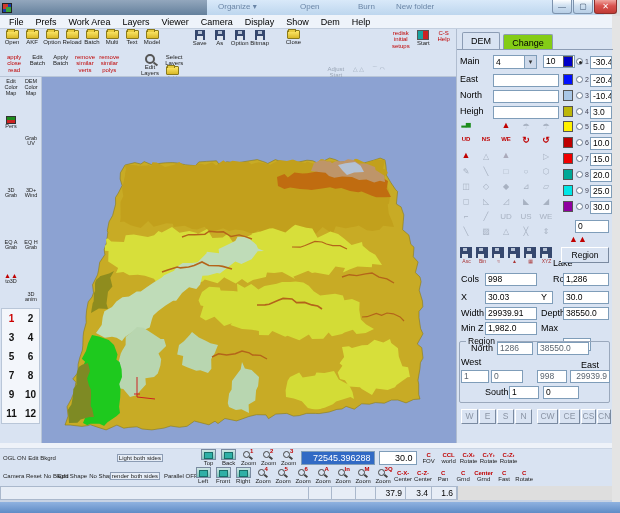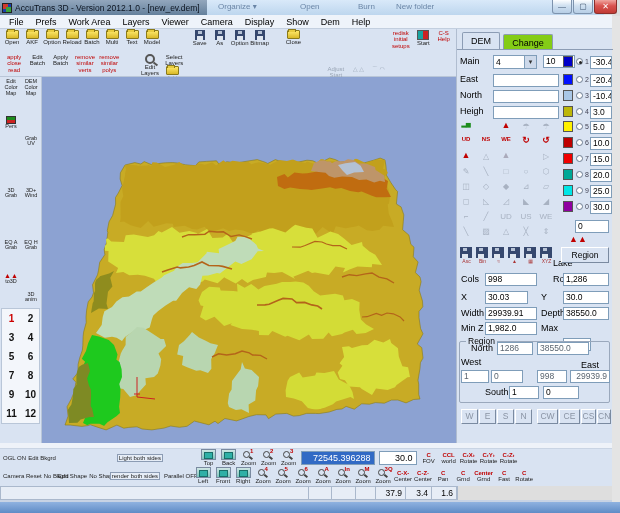--- a/index.html
+++ b/index.html
@@ -139,21 +139,20 @@
     </div>
   <div class="winbtn" style="left:552px;width:20px">—</div>
   <div class="winbtn" style="left:573px;width:20px">▢</div>
   <div class="winbtn close" style="left:594px;width:23px">✕</div>
 </div>
 <div class="right-edge"></div>
 <div class="task-strip"></div>
 
 <div class="title-strip">
   <div class="app-ico"></div>
-  <div class="title-text">AccuTrans 3D - Version 2012.1.0 - [new_ev.dem]</div>
 </div>
 
 <div class="menubar" id="menubar">
     <div class="menu-item">File</div>
     <div class="menu-item">Prefs</div>
     <div class="menu-item">Work Area</div>
     <div class="menu-item">Layers</div>
     <div class="menu-item">Viewer</div>
     <div class="menu-item">Camera</div>
     <div class="menu-item">Display</div>
@@ -535,21 +534,21 @@
     </div>
     <div class="saveico" style="left: 83px; top: 218px;">
       <div class="ic-floppy" style="width: 12px; height: 11px;"></div>
       <div style="font-size: 5px; text-align: center; color: rgb(170, 51, 51);">XYZ</div>
     </div>
     <div class="rp-label" style="left: 4px; top: 245px;">Cols</div>
     <div class="fld" style="left: 28px; top: 244px; width: 52px;">998</div>
     <div class="rp-label" style="left: 96px; top: 245px;">Rows</div>
     <div class="fld" style="left: 106px; top: 244px; width: 46px;">1,286</div>
     <div class="rp-label" style="left: 4px; top: 263px;">X</div>
-    <div class="fld" style="left: 28px; top: 262px; width: 43px;">30.03</div>
+    <div class="fld" style="left: 28px; top: 262px; width: 68px;">30.03</div>
     <div class="rp-label" style="left: 84px; top: 263px;">Y</div>
     <div class="fld" style="left: 106px; top: 262px; width: 46px;">30.0</div>
     <div class="rp-label" style="left: 4px; top: 279px;">Width</div>
     <div class="fld" style="left: 28px; top: 278px; width: 52px;">29939.91</div>
     <div class="rp-label" style="left: 84px; top: 279px;">Depth</div>
     <div class="fld" style="left: 106px; top: 278px; width: 46px;">38550.0</div>
     <div class="rp-label" style="left: 4px; top: 294px;">Min Z</div>
     <div class="fld" style="left: 28px; top: 293px; width: 52px;">1,982.0</div>
     <div class="rp-label" style="left: 84px; top: 294px;">Max</div>
     <div class="fld" style="left: 106px; top: 309px; width: 28px;">8,774.0</div>

